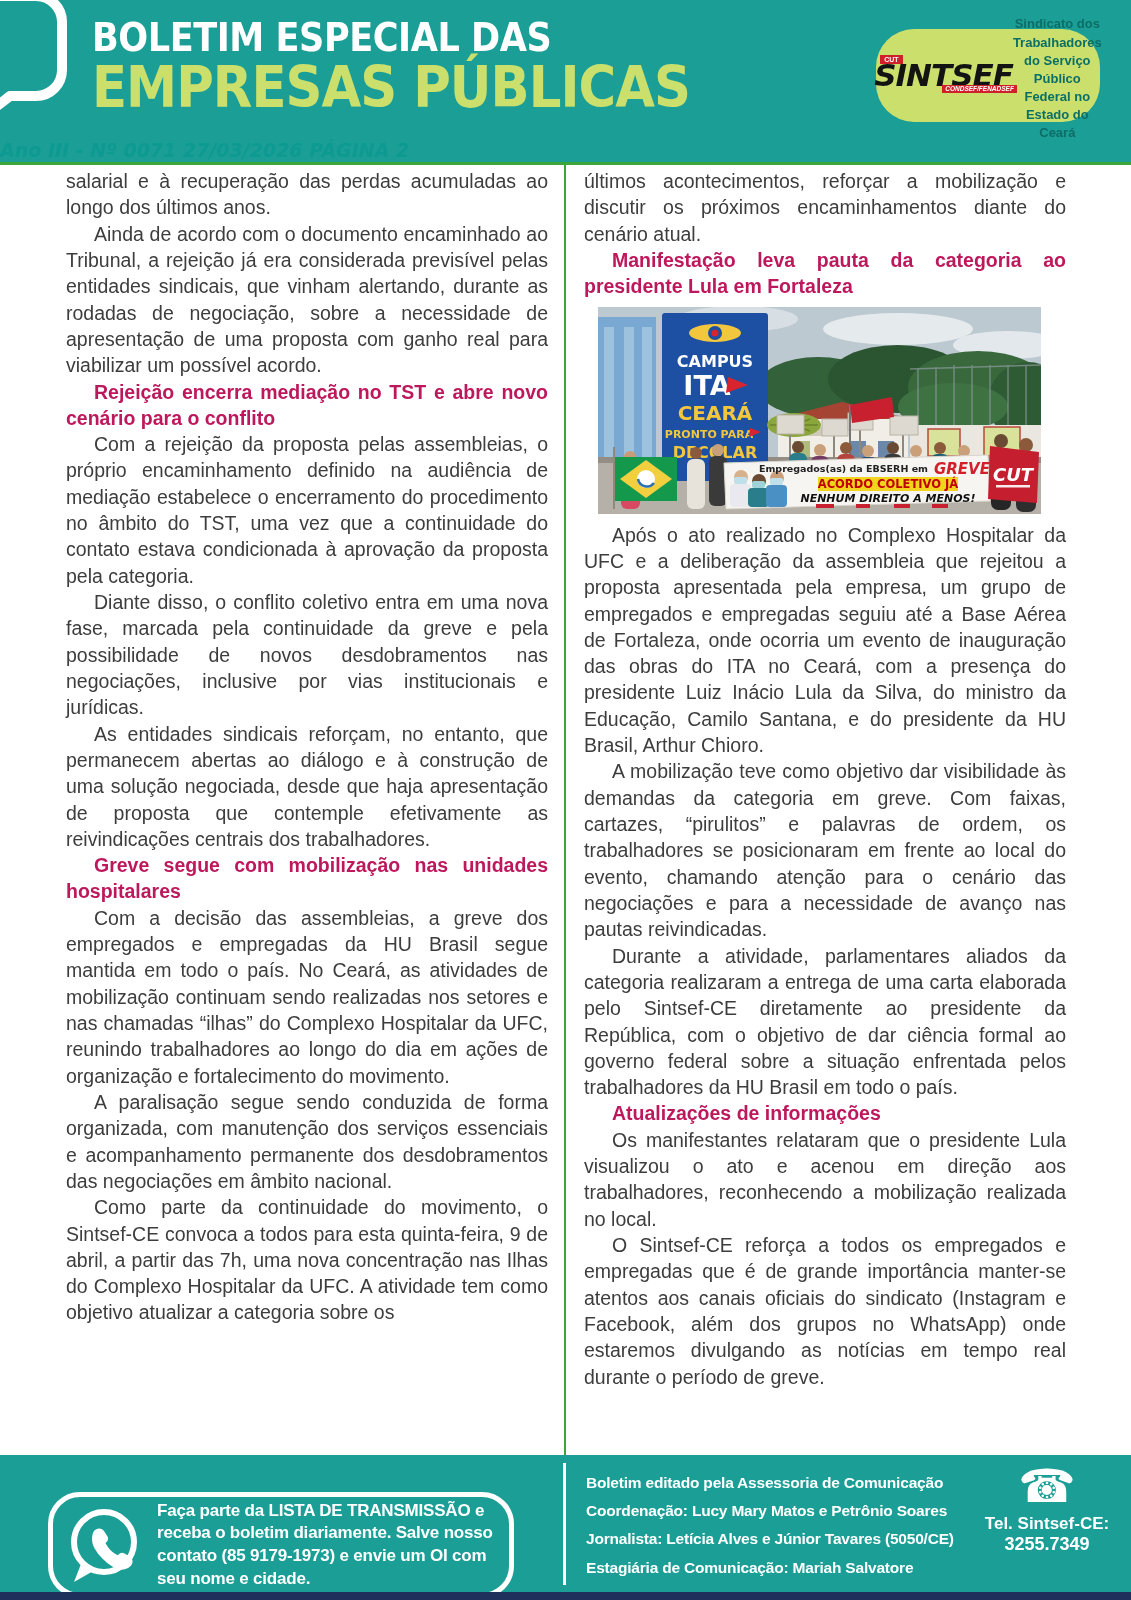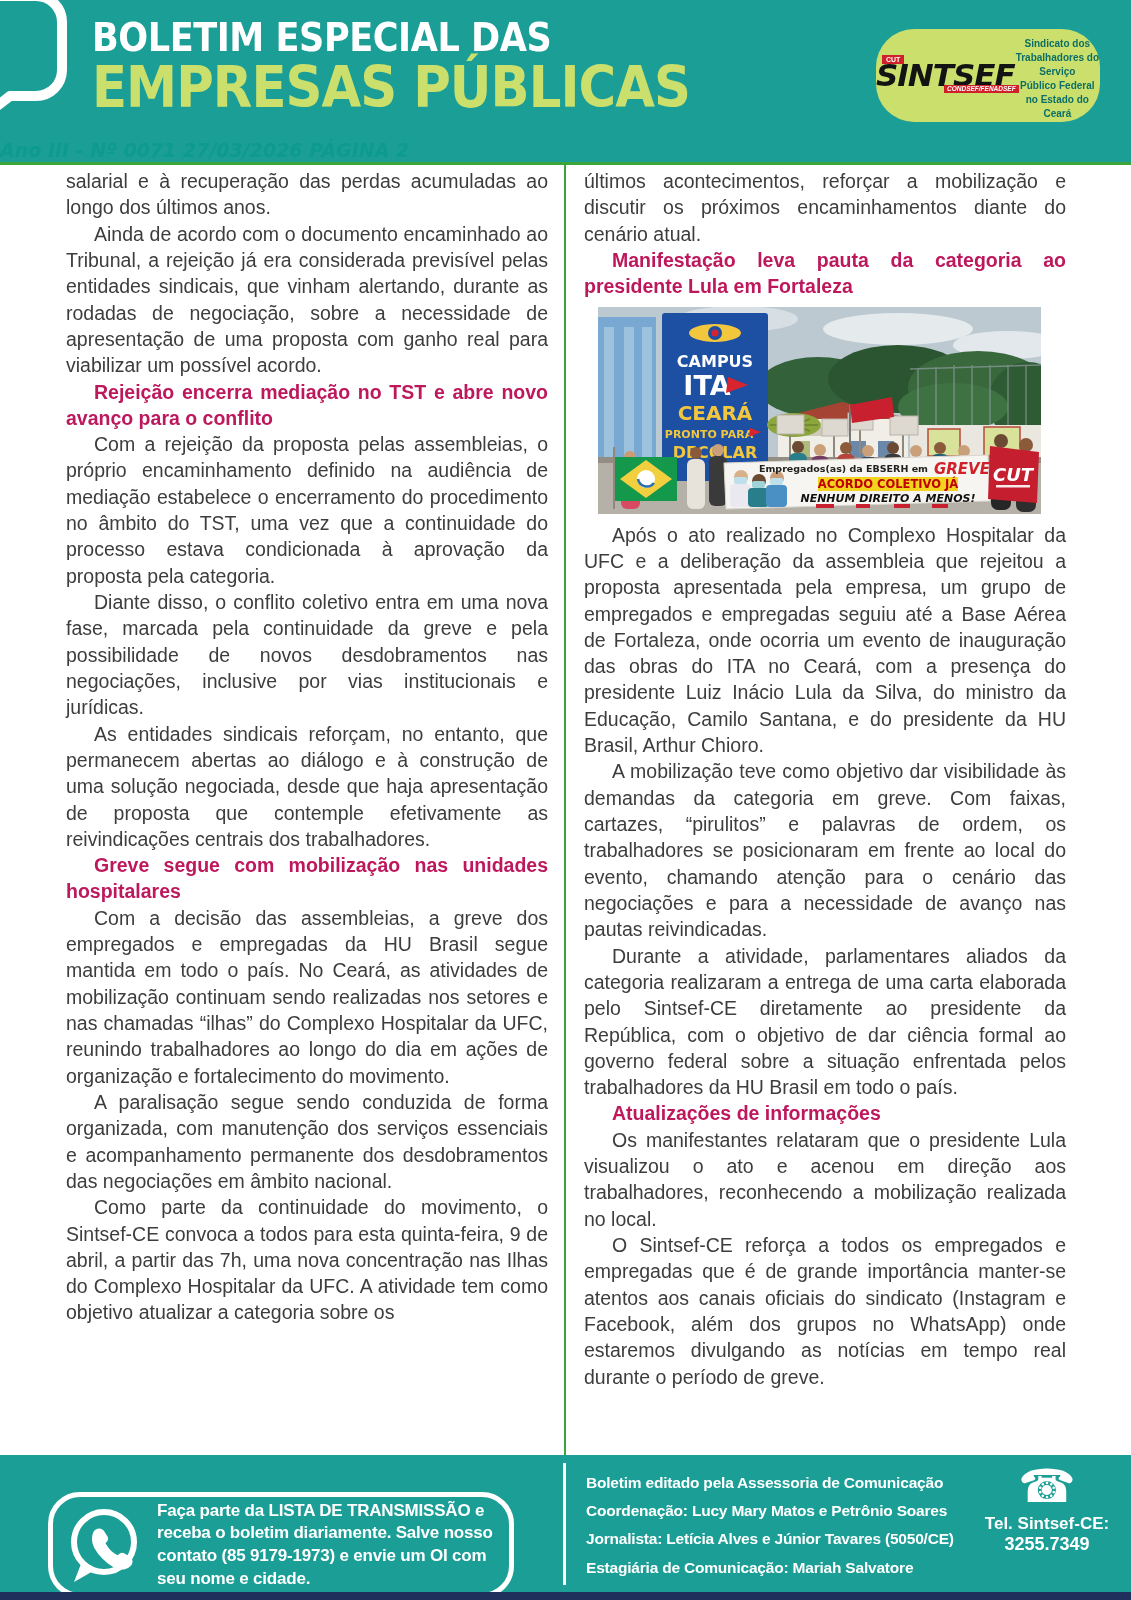--- a/index.html
+++ b/index.html
@@ -19,21 +19,21 @@
           letter-spacing:-1px;line-height:1.02;}
   .logo-card{position:absolute;right:31px;top:29px;width:224px;height:93px;background:var(--lime);
              border-radius:38px;display:flex;flex-direction:row;align-items:center;justify-content:center;}
   .logo-word-wrap{position:relative;line-height:.9;}
   .logo-word{font-family:"DejaVu Sans",sans-serif;font-style:italic;font-weight:bold;font-size:31px;
              color:#131313;letter-spacing:-1px;}
   .cut-chip{position:absolute;top:-7px;left:6px;background:#d0202a;color:#fff;font-size:7px;
             font-weight:bold;padding:1px 4px;line-height:1;}
   .condsef-chip{position:absolute;bottom:-4px;right:-4px;background:#d0202a;color:#fff;font-size:6.5px;
             font-weight:bold;padding:1px 3px;line-height:1;font-style:italic;}
-  .logo-sub{margin-top:7px;font-size:10px;font-weight:bold;color:#0c6e66;text-align:center;line-height:1.4;}
+  .logo-sub{margin-top:7px;font-size:13px;font-weight:bold;color:#0c6e66;text-align:center;line-height:1.4;}
   
   .dateline{position:absolute;top:139px;left:0;width:100%;color:var(--datecol);
             font-family:"DejaVu Sans",sans-serif;font-weight:bold;font-style:italic;font-size:19px;}
   .rule-h{position:absolute;top:162px;left:0;width:100%;height:3px;background:var(--green);}
   .rule-v{position:absolute;top:165px;left:564px;width:2px;height:1290px;background:var(--green);}
   
   .col{position:absolute;top:168px;width:482px;color:var(--body);font-size:19.5px;line-height:1.35;
        text-align:justify;}
   .col-left{left:66px;} .col-right{left:584px;}
   p.para{margin:0;}
@@ -80,22 +80,22 @@
     </div>
   </div>
 
   <div class="dateline">Ano III - Nº 0071 27/03/2026 PÁGINA 2</div>
   <div class="rule-h"></div>
   <div class="rule-v"></div>
 
   <div class="col col-left">
       <p class="para body">salarial e à recuperação das perdas acumuladas ao longo dos últimos anos.</p>
       <p class="para body indent">Ainda de acordo com o documento encaminhado ao Tribunal, a rejeição já era considerada previsível pelas entidades sindicais, que vinham alertando, durante as rodadas de negociação, sobre a necessidade de apresentação de uma proposta com ganho real para viabilizar um possível acordo.</p>
-      <p class="para heading indent">Rejeição encerra mediação no TST e abre novo avanço para o conflito</p>
-      <p class="para body indent">Com a rejeição da proposta pelas assembleias, o próprio encaminhamento definido na audiência de mediação estabelece o encerramento do procedimento no âmbito do TST, uma vez que a continuidade do processo estava condicionada à aprovação da proposta pela categoria.</p>
+      <p class="para heading indent">Rejeição encerra mediação no TST e abre novo cenário para o conflito</p>
+      <p class="para body indent">Com a rejeição da proposta pelas assembleias, o próprio encaminhamento definido na audiência de mediação estabelece o encerramento do procedimento no âmbito do TST, uma vez que a continuidade do contato estava condicionada à aprovação da proposta pela categoria.</p>
       <p class="para body indent">Diante disso, o conflito coletivo entra em uma nova fase, marcada pela continuidade da greve e pela possibilidade de novos desdobramentos nas negociações, inclusive por vias institucionais e jurídicas.</p>
       <p class="para body indent">As entidades sindicais reforçam, no entanto, que permanecem abertas ao diálogo e à construção de uma solução negociada, desde que haja apresentação de proposta que contemple efetivamente as reivindicações centrais dos trabalhadores.</p>
       <p class="para heading indent">Greve segue com mobilização nas unidades hospitalares</p>
       <p class="para body indent">Com a decisão das assembleias, a greve dos empregados e empregadas da HU Brasil segue mantida em todo o país. No Ceará, as atividades de mobilização continuam sendo realizadas nos setores e nas chamadas “ilhas” do Complexo Hospitalar da UFC, reunindo trabalhadores ao longo do dia em ações de organização e fortalecimento do movimento.</p>
       <p class="para body indent">A paralisação segue sendo conduzida de forma organizada, com manutenção dos serviços essenciais e acompanhamento permanente dos desdobramentos das negociações em âmbito nacional.</p>
       <p class="para body indent">Como parte da continuidade do movimento, o Sintsef-CE convoca a todos para esta quinta-feira, 9 de abril, a partir das 7h, uma nova concentração nas Ilhas do Complexo Hospitalar da UFC. A atividade tem como objetivo atualizar a categoria sobre os</p>
     </div>
   <div class="col col-right">
       <p class="para body">últimos acontecimentos, reforçar a mobilização e discutir os próximos encaminhamentos diante do cenário atual.</p>
       <p class="para heading indent">Manifestação leva pauta da categoria ao presidente Lula em Fortaleza</p>

